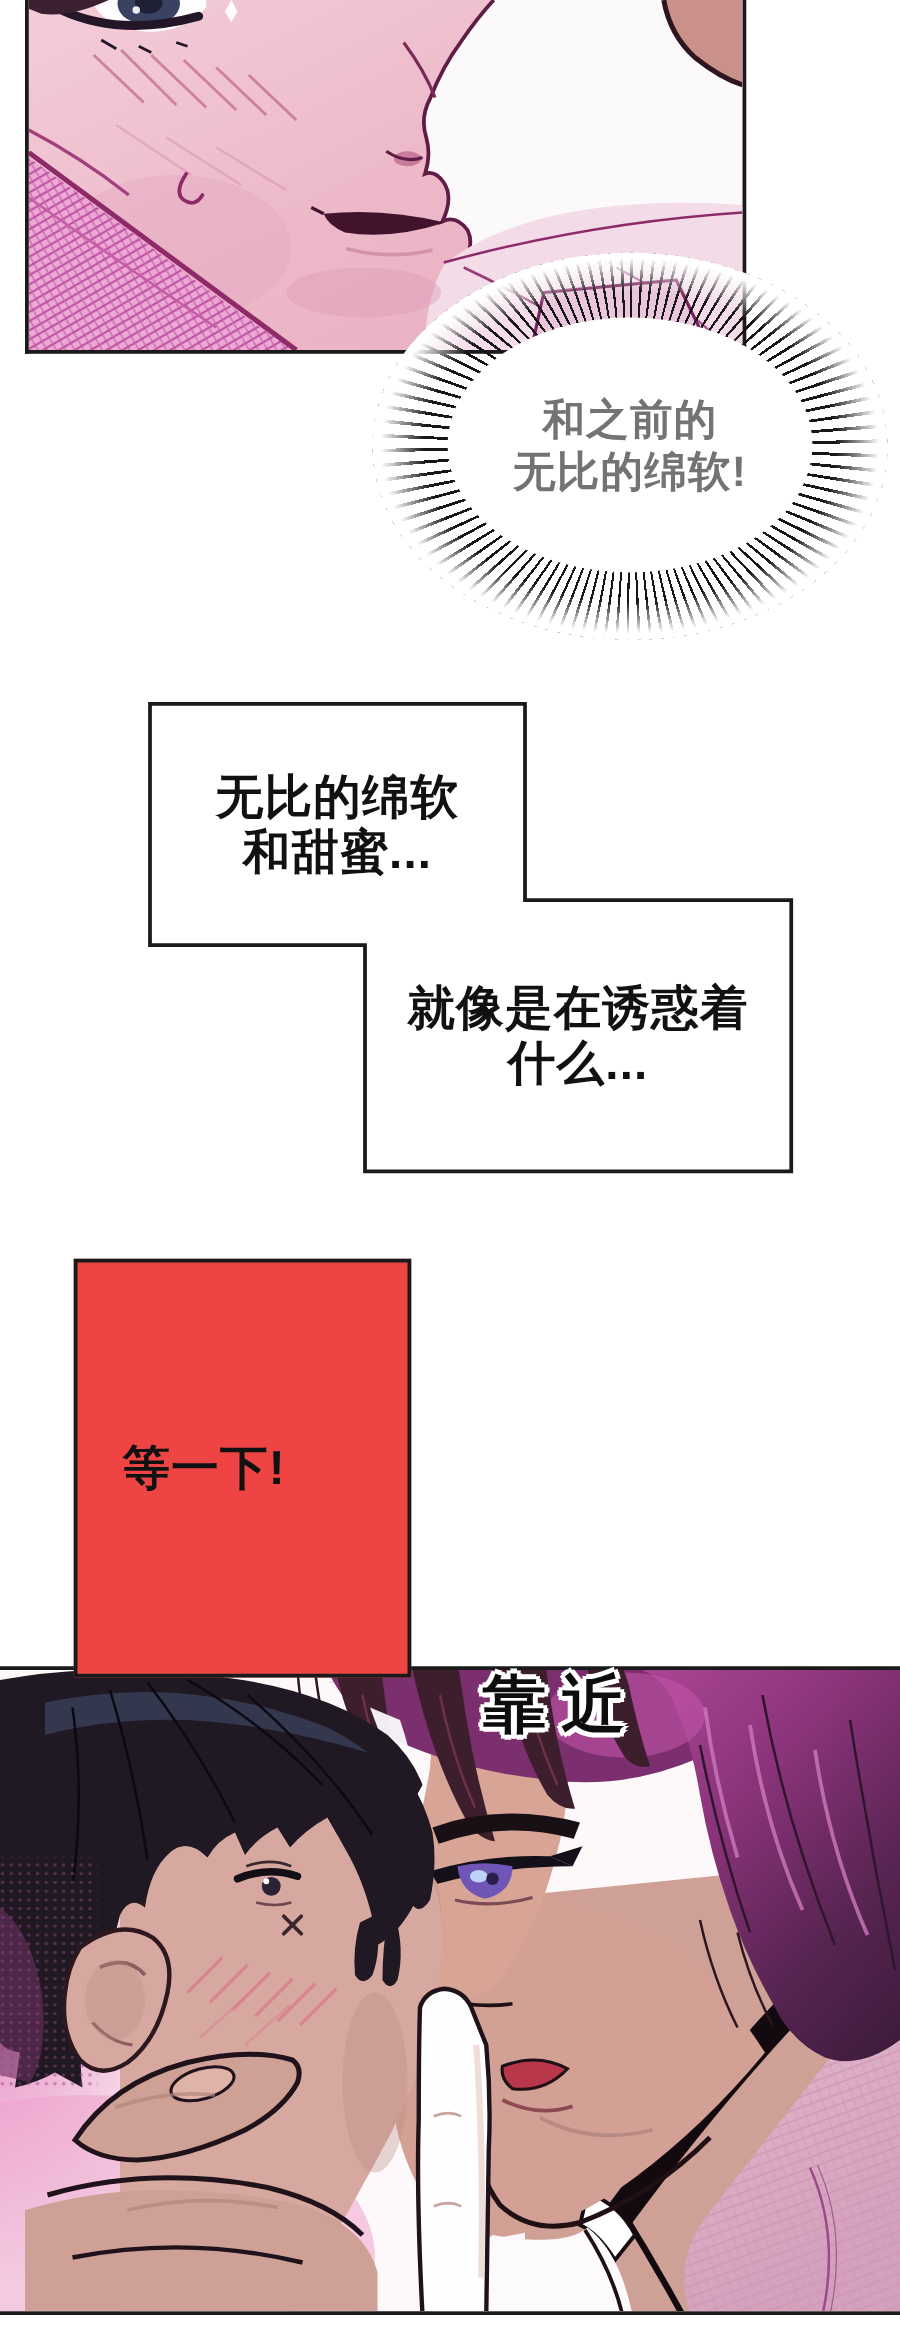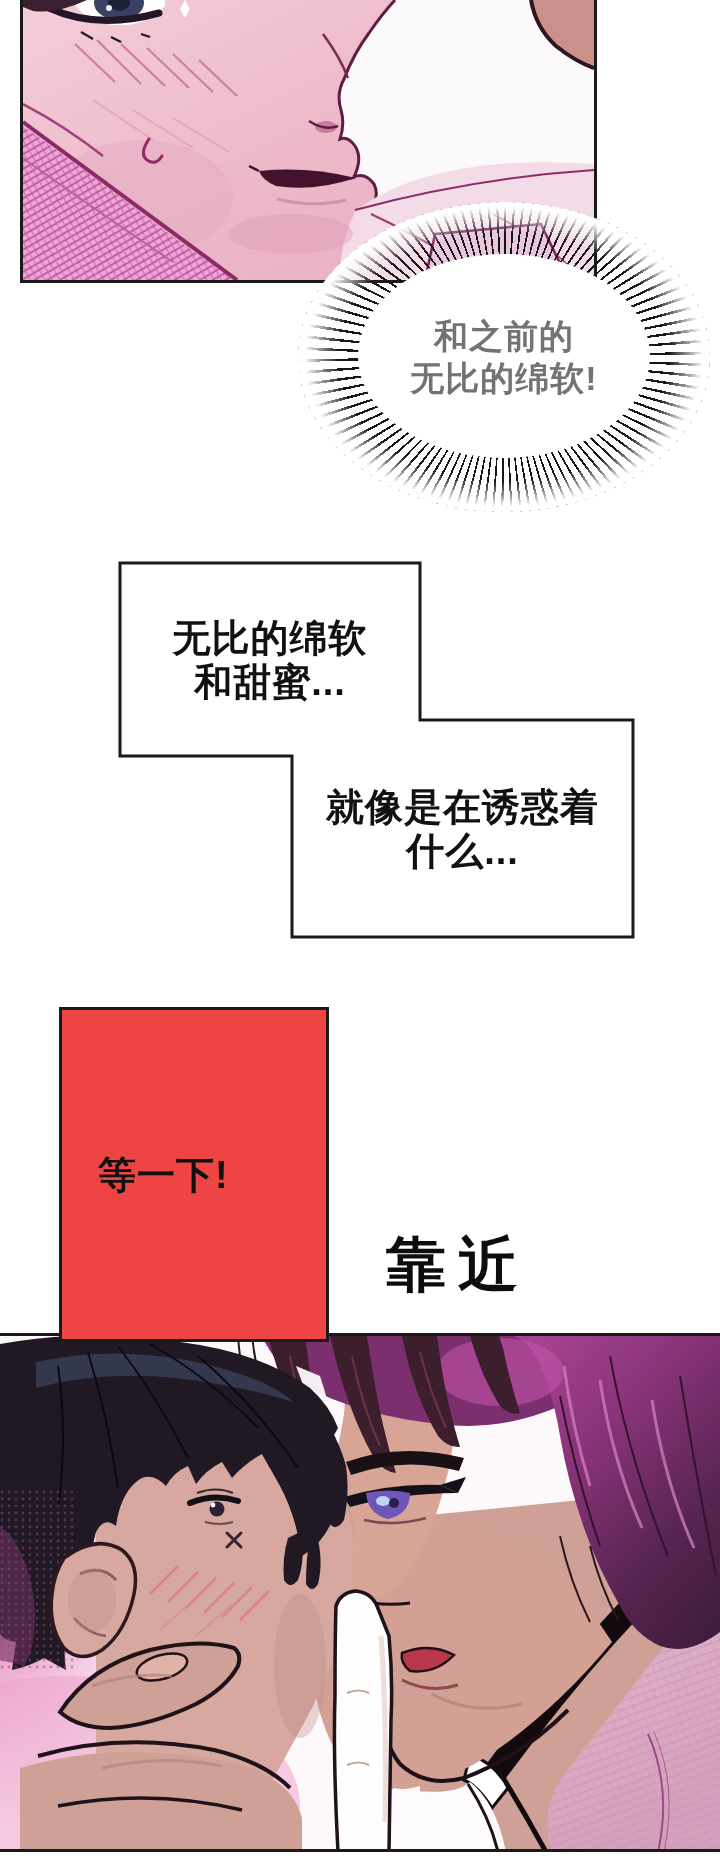--- a/index.html
+++ b/index.html
@@ -52,22 +52,22 @@
   
   .cap3 {
     position:absolute; left:22px; top:1013px; width:270px; height:335px;
     border:3px solid #1a1a1a; box-sizing:border-box; background:#ef4444; z-index:3;
     display:flex; flex-direction:column; justify-content:center; align-items:flex-start;
     padding-left:36px; font-size:38px; line-height:44px; font-weight:800; color:#111;
     letter-spacing:1px; transform:translateY(-6px);margin-left:37px;
   }
   
   .sfx {
-    position:absolute; left:386px; top:1225px; z-index:4;
-    font-size:60px; font-weight:900; letter-spacing:12px; color:#0d0d0d;
+    position:absolute; left:386px; top:1330px; z-index:4;
+    font-size:51px; font-weight:900; letter-spacing:12px; color:#0d0d0d;
     text-shadow:
       4px 0 0 #fff, -4px 0 0 #fff, 0 4px 0 #fff, 0 -4px 0 #fff,
       3px 3px 0 #fff, -3px 3px 0 #fff, 3px -3px 0 #fff, -3px -3px 0 #fff;
     white-space:nowrap;
   }
   .line { display:block; }
 </style>
 </head>
 <body>
 

